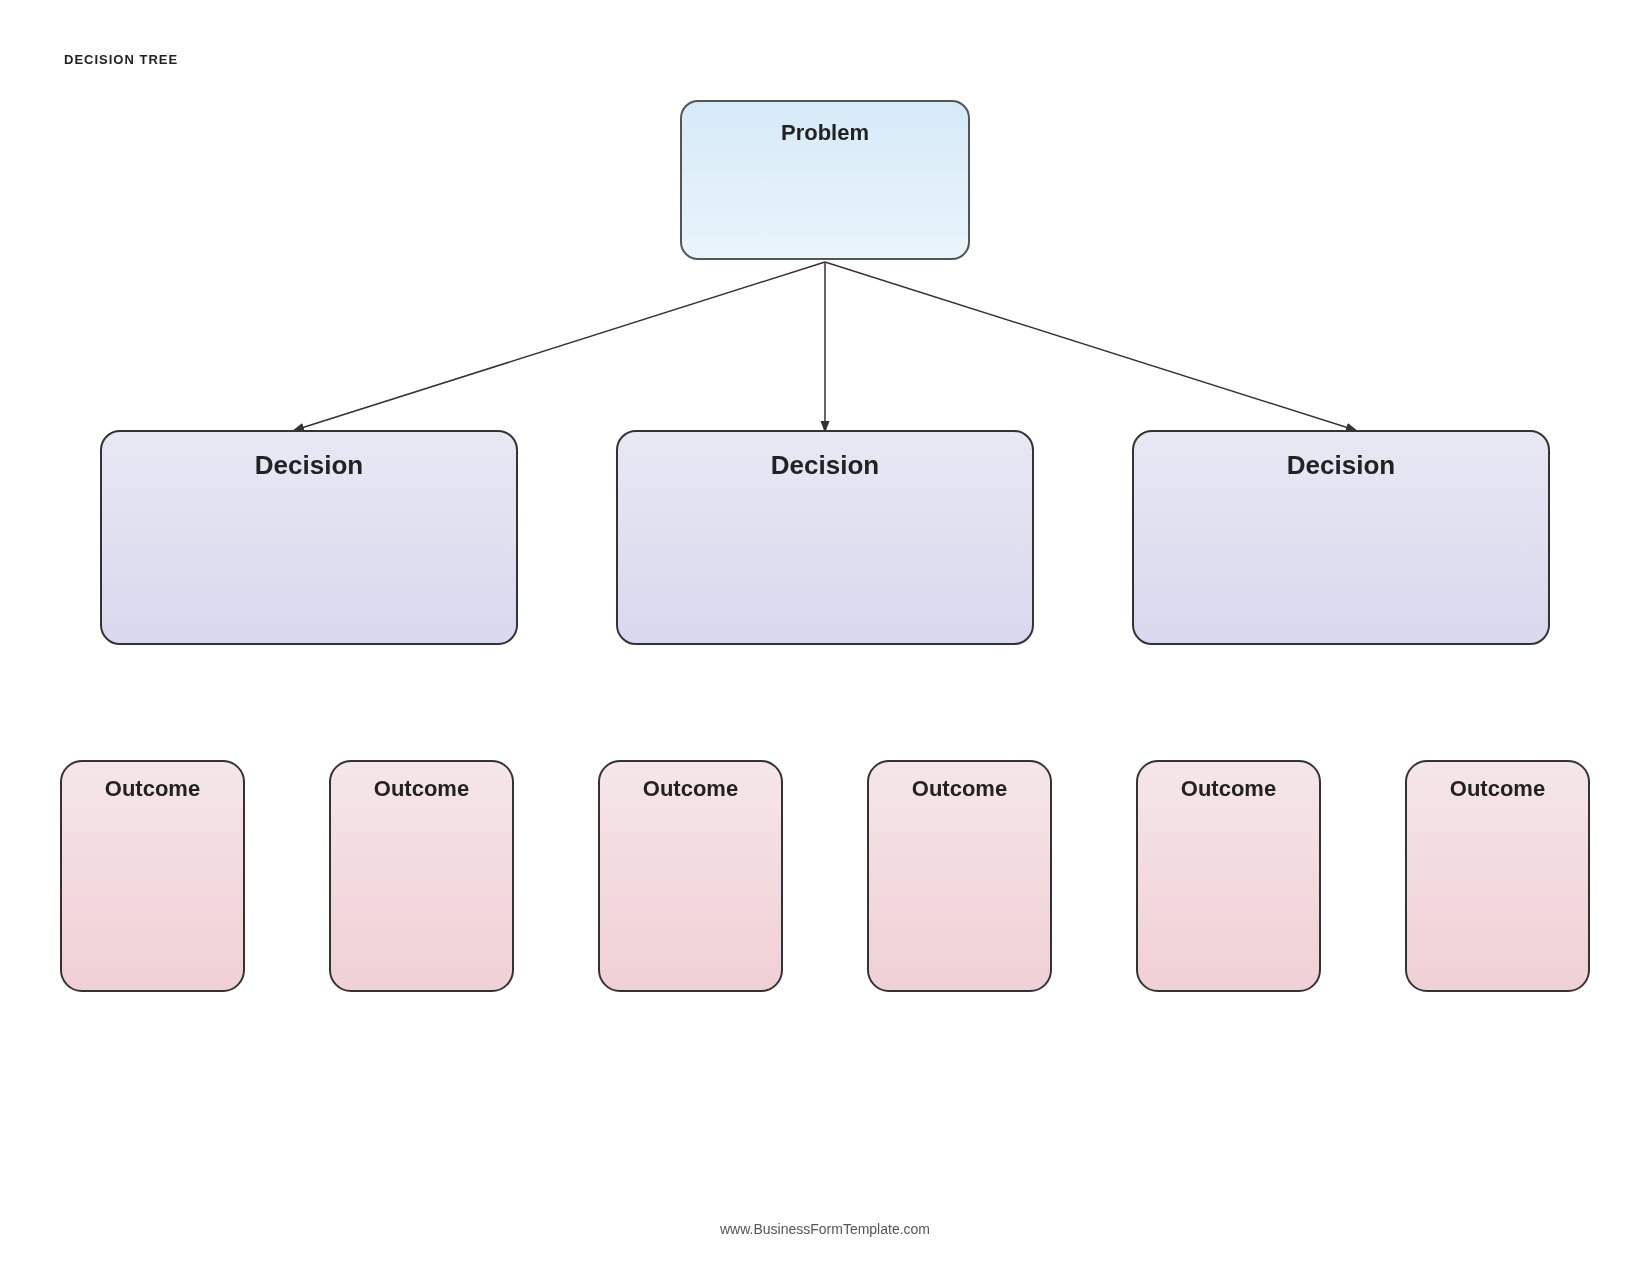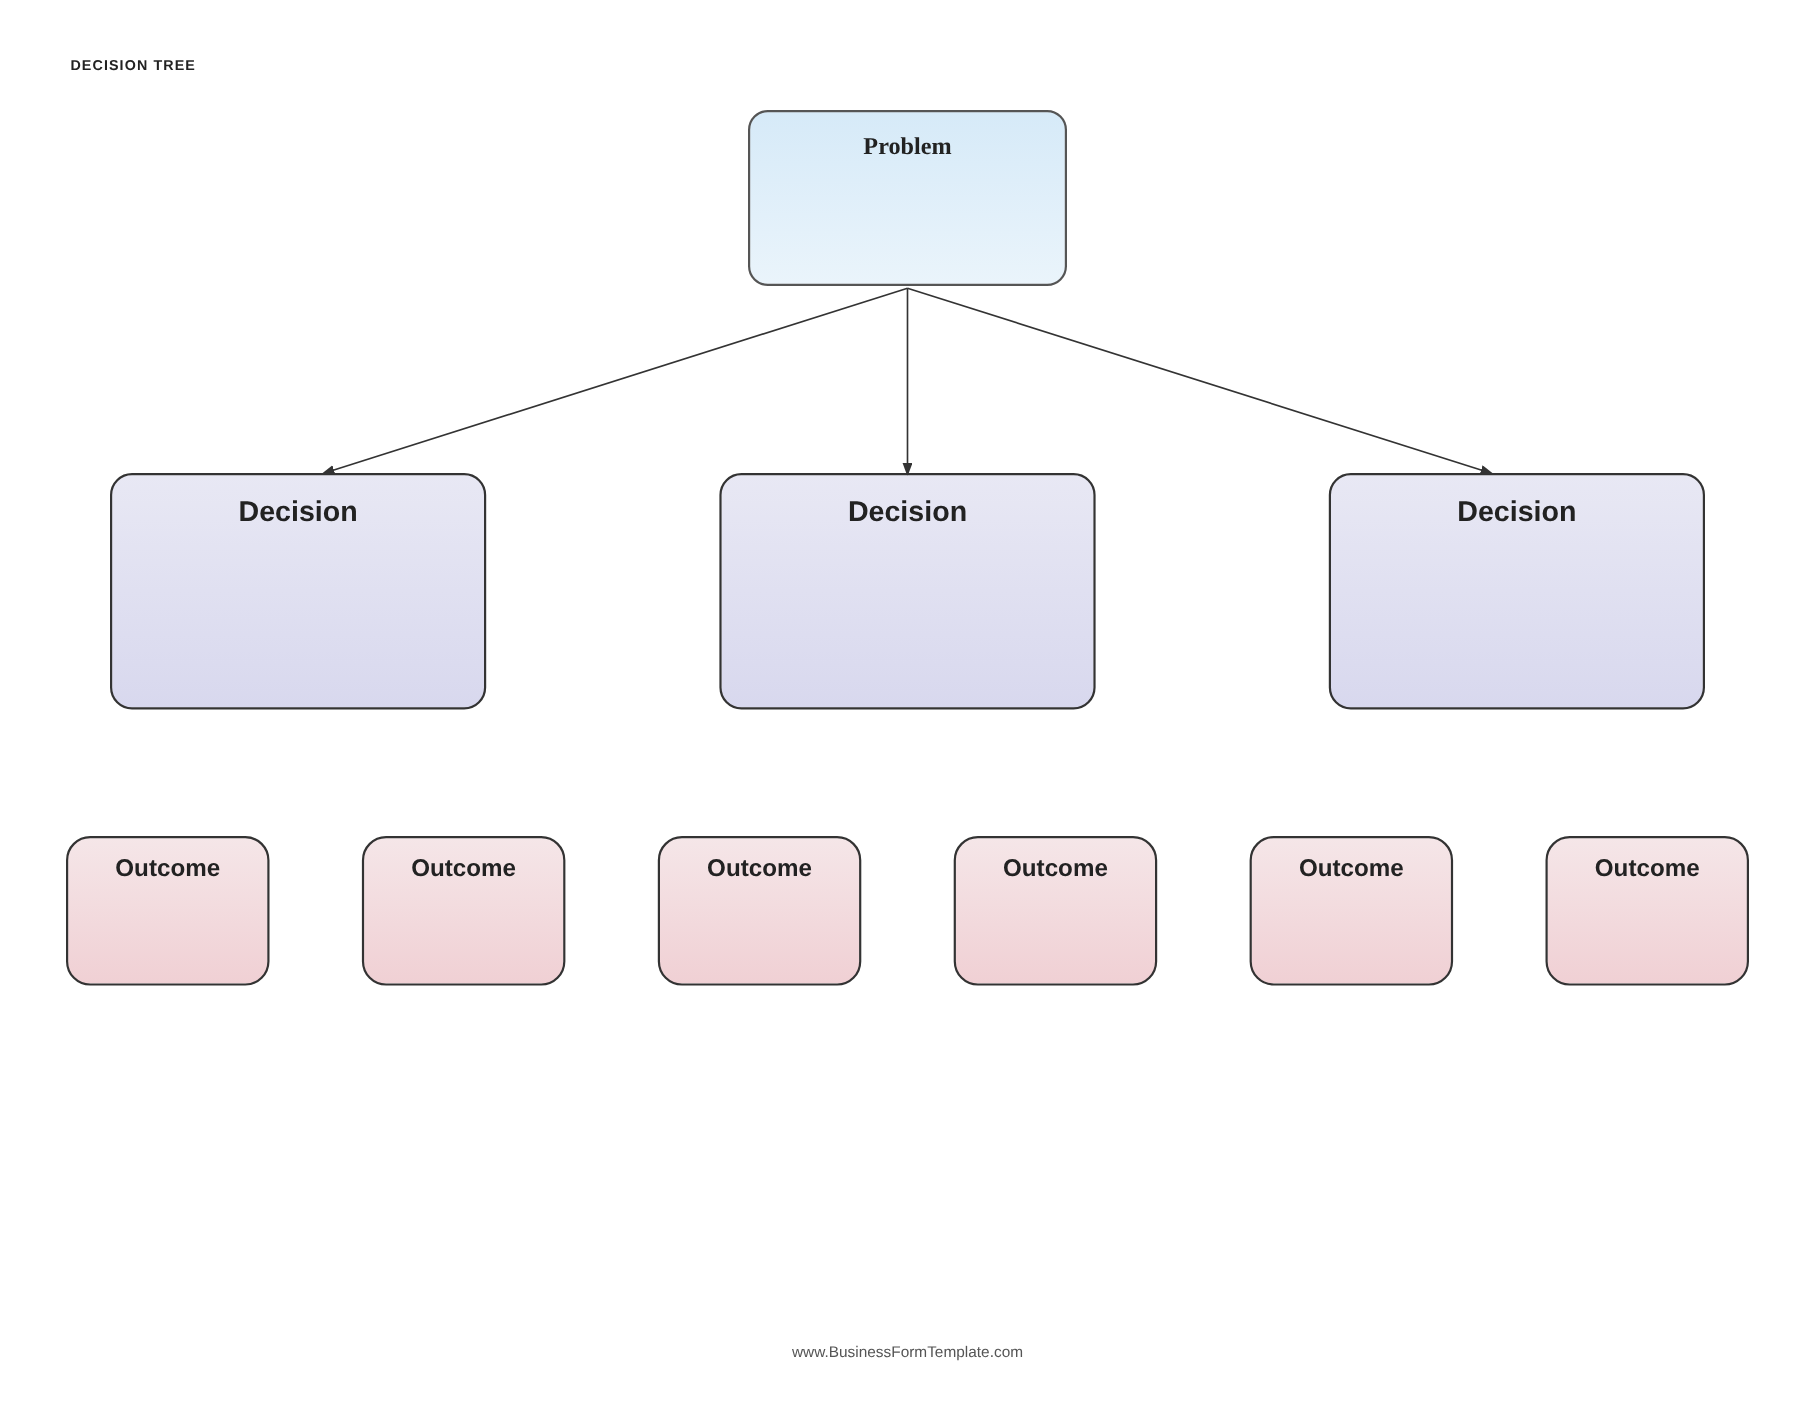--- a/index.html
+++ b/index.html
@@ -31,33 +31,32 @@
       transform: translateX(-50%);
       width: 290px;
       height: 160px;
       border: 2px solid #555;
       border-radius: 18px;
       background: linear-gradient(to bottom, #d6eaf8, #eaf4fb);
       display: flex;
       align-items: flex-start;
       justify-content: center;
       padding-top: 18px;
-      font-family: Liberation Serif, serif;
     }
 
     .problem-box .label {
       font-size: 22px;
       font-weight: bold;
       color: #222;
     }
 
     
     .decision-box {
       position: absolute;
-      width: 342px;
+      width: 418px;
       height: 215px;
       border: 2.5px solid #333;
       border-radius: 20px;
       background: linear-gradient(to bottom, #e8e8f4, #d8d8ee);
       display: flex;
       align-items: flex-start;
       justify-content: center;
       padding-top: 18px;
     }
 
@@ -80,21 +79,21 @@
 
     .decision-right {
       top: 430px;
       right: 100px;
     }
 
     
     .outcome-box {
       position: absolute;
       width: 185px;
-      height: 136px;
+      height: 232px;
       border: 2.5px solid #333;
       border-radius: 22px;
       background: linear-gradient(to bottom, #f5e6e8, #f0d0d4);
       display: flex;
       align-items: flex-start;
       justify-content: center;
       padding-top: 14px;
     }
 
     .outcome-box .label {

